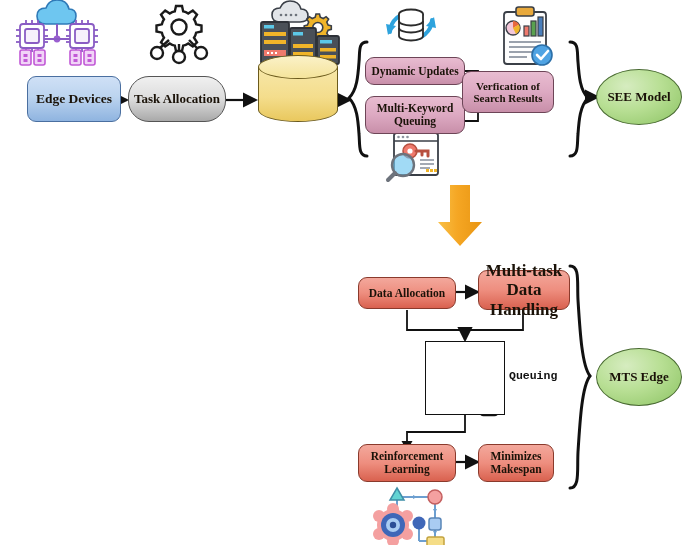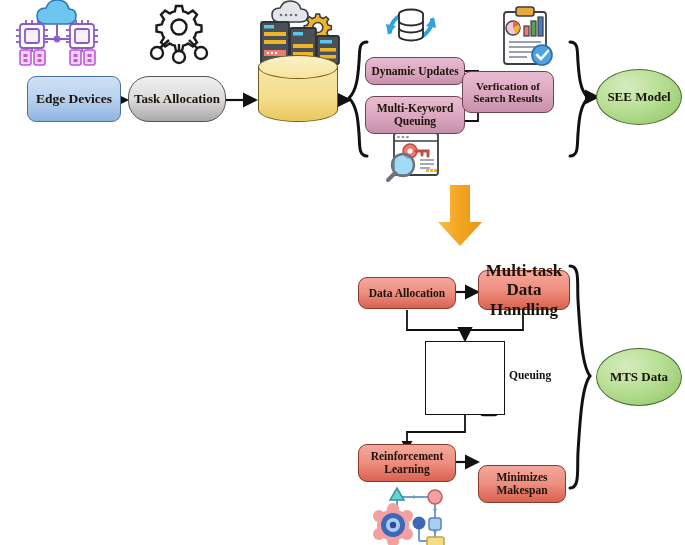--- a/index.html
+++ b/index.html
@@ -319,21 +319,21 @@
         <rect x="24" y="29" width="13" height="13"></rect>
         <rect x="37" y="29" width="13" height="13"></rect>
       </g>
       <path d="M50,35 L56,35 L56,46" fill="none" stroke="#111" stroke-width="2.4"></path>
       <polygon points="52,45 60,45 56,53" fill="#111"></polygon>
       <rect x="48" y="53" width="16" height="16" rx="2.5" fill="#fff" stroke="#111" stroke-width="2.6"></rect>
     </g>
   </svg>
 
   <div class="qbox" style="left:425px;top:341px;width:80px;height:74px;"></div>
-  <div class="plain" style="left:509px;top:369px;font-size:11.5px;">Queuing</div>
+  <div class="plain" style="left:509px;top:369px;font-size:11.5px;font-family:Liberation Mono, monospace;">Queuing</div>
 
   <div class="node rbox blue" style="left:2px;top:76px;width:94px;height:46px;font-size:13.5px;">Edge Devices</div>
 
   <div class="node rbox gray" style="left:128px;top:76px;width:98px;height:46px;font-size:13px;border-radius:21px;">Task Allocation</div>
 
   <div class="cyl-body" style="left:258px;top:67px;width:80px;height:55px;"></div>
   <div class="cyl-top" style="left:258px;top:55px;width:80px;height:24px;"></div>
 
   <div class="node rbox pink" style="left:365px;top:57px;width:100px;height:28px;font-size:11.5px;">Dynamic Updates</div>
 
@@ -342,17 +342,17 @@
   <div class="node rbox pink" style="left:462px;top:71px;width:92px;height:42px;font-size:11px;padding:0 3px;">Verfication of Search Results</div>
 
   <div class="node rbox salmon" style="left:358px;top:277px;width:98px;height:32px;font-size:11.5px;">Data Allocation</div>
 
   <div class="node ellipse" style="left:596px;top:69px;width:86px;height:56px;font-size:13px;">SEE Model</div>
 
   <div class="node rbox salmon" style="left:478px;top:270px;width:92px;height:40px;font-size:17px;padding:0 3px;">Multi-task Data Handling</div>
 
   <div class="node rbox salmon" style="left:358px;top:444px;width:98px;height:38px;font-size:11.5px;padding:0 19px;">Reinforcement Learning</div>
 
-  <div class="node rbox salmon" style="left:478px;top:444px;width:88px;height:38px;font-size:11.5px;padding:12px 3px;margin-top:21px;">Minimizes Makespan</div>
-
-  <div class="node ellipse" style="left:596px;top:348px;width:86px;height:58px;font-size:13px;">MTS Data</div>
+  <div class="node rbox salmon" style="left:478px;top:444px;width:76px;height:38px;font-size:11.5px;padding:12px 3px;">Minimizes Makespan</div>
+
+  <div class="node ellipse" style="left:596px;top:348px;width:86px;height:58px;font-size:13px;">MTS Edge</div>
 
 </div>
 
 </body></html>

